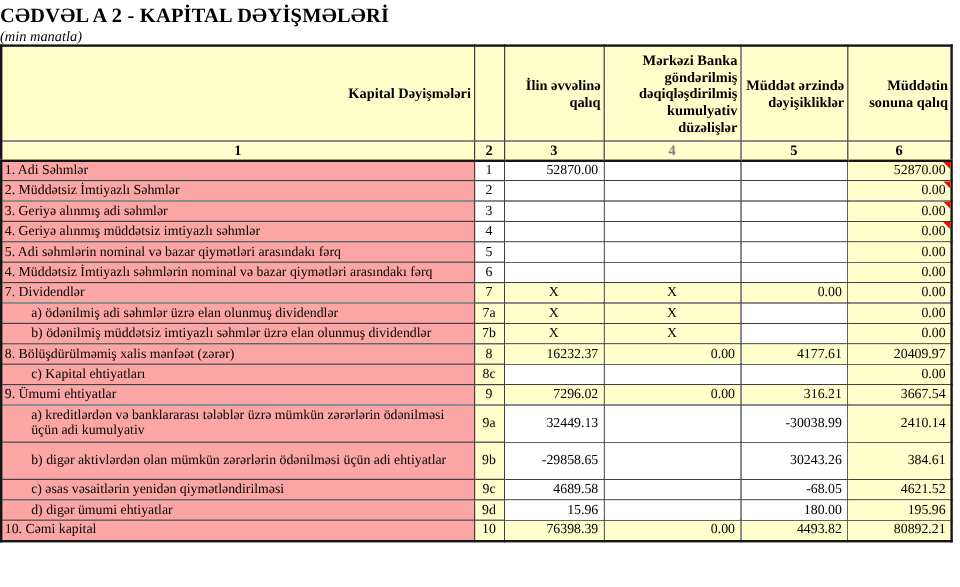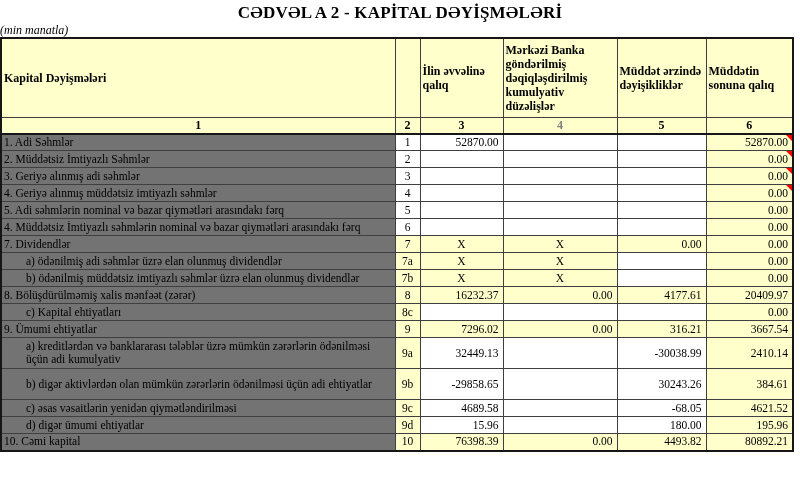--- a/index.html
+++ b/index.html
@@ -6,21 +6,20 @@
   html, body {
     margin: 0; padding: 0;
     width: 800px; height: 489px;
     background: #ffffff;
     font-family: "Liberation Serif", serif;
     color: #000;
     overflow: hidden;
   }
   .page { width: 800px; }
   .title {
-    text-align: center;
     font-weight: bold;
     font-size: 17px;
     line-height: 20px;
     padding-top: 3px;
     letter-spacing: 0.2px;
   }
   .unit-note {
     width: 792px;
     text-align: left;
     font-style: italic;
@@ -37,21 +36,21 @@
   table.cap th, table.cap td {
     border: 1px solid #3f3f3f;
     overflow: hidden;
   }
   tr.hdr { height: 79px; }
   tr.hdr th {
     background: #FFFFCC;
     font-weight: bold;
     font-size: 12px;
     line-height: 14px;
-    text-align: left;
+    text-align: right;
     vertical-align: middle;
     padding: 1px 2px;
   }
   tr.numrow { height: 16px; }
   tr.numrow td {
     background: #FFFFCC;
     font-weight: bold;
     font-size: 12px;
     text-align: center;
     vertical-align: middle;
@@ -62,21 +61,21 @@
   tbody tr { height: 17px; }
   tbody tr.tall { height: 31px; }
   tbody td {
     font-size: 11.5px;
     line-height: 13px;
     vertical-align: middle;
     padding: 0 3px;
   }
   td.lbl {
     text-align: left;
-    background: #737373;
+    background: #fca5a5;
     padding: 1px 2px 1px 2px;
   }
   td.lbl.indent { padding-left: 24px; }
   td.code { text-align: center; padding: 0 1px; }
   td.val { text-align: right; padding: 0 4px; position: relative; }
   td.val.x { text-align: center; }
   .yellow { background: #FFFFCC; }
   .white  { background: #FFFFFF; }
   .marker {
     position: absolute;

